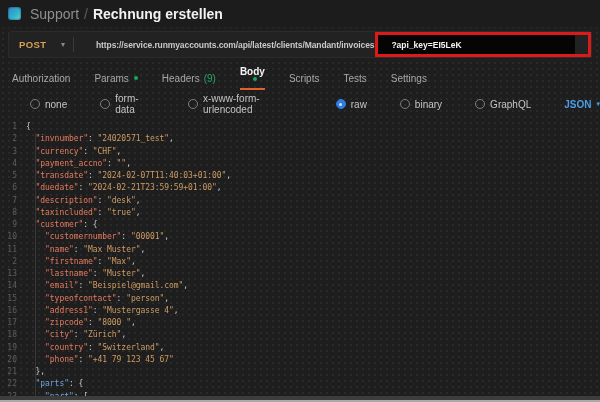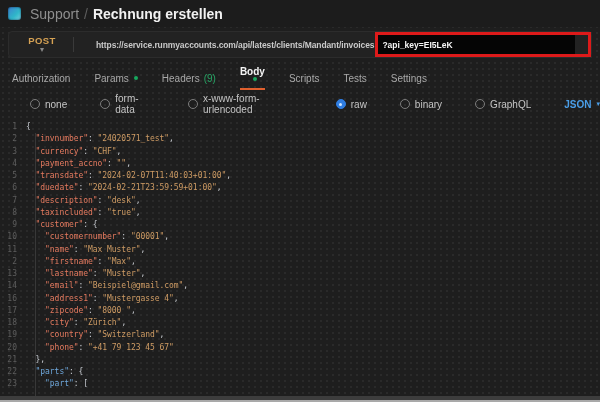--- a/index.html
+++ b/index.html
@@ -29,42 +29,42 @@
   .crumb-root { color:#8f8f8f; }
   .crumb-sep { color:#5f5f5f; margin:0 5px; }
   .crumb-title { color:#f2f2f2; font-weight:bold; }
   
   .request-row {
     position:absolute; top:31px; left:8px; right:8px; height:27px;
     background:#222222; border:1px solid #2c2c2c; border-radius:4px;
     display:flex; align-items:center;
   }
   .method {
-    display:flex; align-items:center; justify-content:center;
-    width:62px; padding:0 6px 0 10px; height:100%;flex-direction:column;
+    display:flex; align-items:center; justify-content:space-between;
+    width:62px; padding:0 6px 0 10px; height:100%;
   }
   .method-label { color:#d6a254; font-weight:bold; font-size:9.5px; letter-spacing:0.4px; }
   .chev { color:#8a8a8a; font-size:8px; line-height:1; }
   .vsep { width:1px; height:15px; background:#3a3a3a; margin:0 0 0 2px; }
   .url {
     display:flex; align-items:center; flex:1; height:100%;
     padding-left:14px; overflow:hidden;
   }
   .url-text {
     color:#c9c9c9; font-size:8.5px; font-weight:600; letter-spacing:-0.1px;
     white-space:nowrap;
     padding-left:8px;
   }
   .redaction {
     display:flex; align-items:center; height:25px; width:216px; flex:none;
     border:3px solid #dd1a1a; margin-left:1px;
   }
   .redaction-black {
     display:flex; align-items:center; width:197px; height:100%;
-    background:#050505; padding-left:4px;
+    background:#050505; padding-left:13px;
   }
   .redaction-text {
     color:#f5f5f5; font-size:8.5px; font-weight:600; white-space:nowrap;
   }
   
   .tabs {
     position:absolute; top:66px; left:12px; right:0; height:24px;
     display:flex; align-items:stretch; gap:24px; font-size:10px;
   }
   .tab { display:flex; align-items:center; position:relative; color:#a9a9a9; cursor:default; }
@@ -257,20 +257,24 @@
         </div>
         <div class="line">
           <span class="ln">13</span>
           <span class="code"><span class="tk-p">    </span><span class="tk-k">"lastname"</span><span class="tk-p">: </span><span class="tk-s">"Muster"</span><span class="tk-p">,</span></span>
         </div>
         <div class="line">
           <span class="ln">14</span>
           <span class="code"><span class="tk-p">    </span><span class="tk-k">"email"</span><span class="tk-p">: </span><span class="tk-s">"Beispiel@gmail.com"</span><span class="tk-p">,</span></span>
         </div>
         <div class="line">
+          <span class="ln">15</span>
+          <span class="code"><span class="tk-p">    </span><span class="tk-k">"typeofcontact"</span><span class="tk-p">: </span><span class="tk-s">"person"</span><span class="tk-p">,</span></span>
+        </div>
+        <div class="line">
           <span class="ln">16</span>
           <span class="code"><span class="tk-p">    </span><span class="tk-k">"address1"</span><span class="tk-p">: </span><span class="tk-s">"Mustergasse 4"</span><span class="tk-p">,</span></span>
         </div>
         <div class="line">
           <span class="ln">17</span>
           <span class="code"><span class="tk-p">    </span><span class="tk-k">"zipcode"</span><span class="tk-p">: </span><span class="tk-s">"8000 "</span><span class="tk-p">,</span></span>
         </div>
         <div class="line">
           <span class="ln">18</span>
           <span class="code"><span class="tk-p">    </span><span class="tk-k">"city"</span><span class="tk-p">: </span><span class="tk-s">"Zürich"</span><span class="tk-p">,</span></span>

